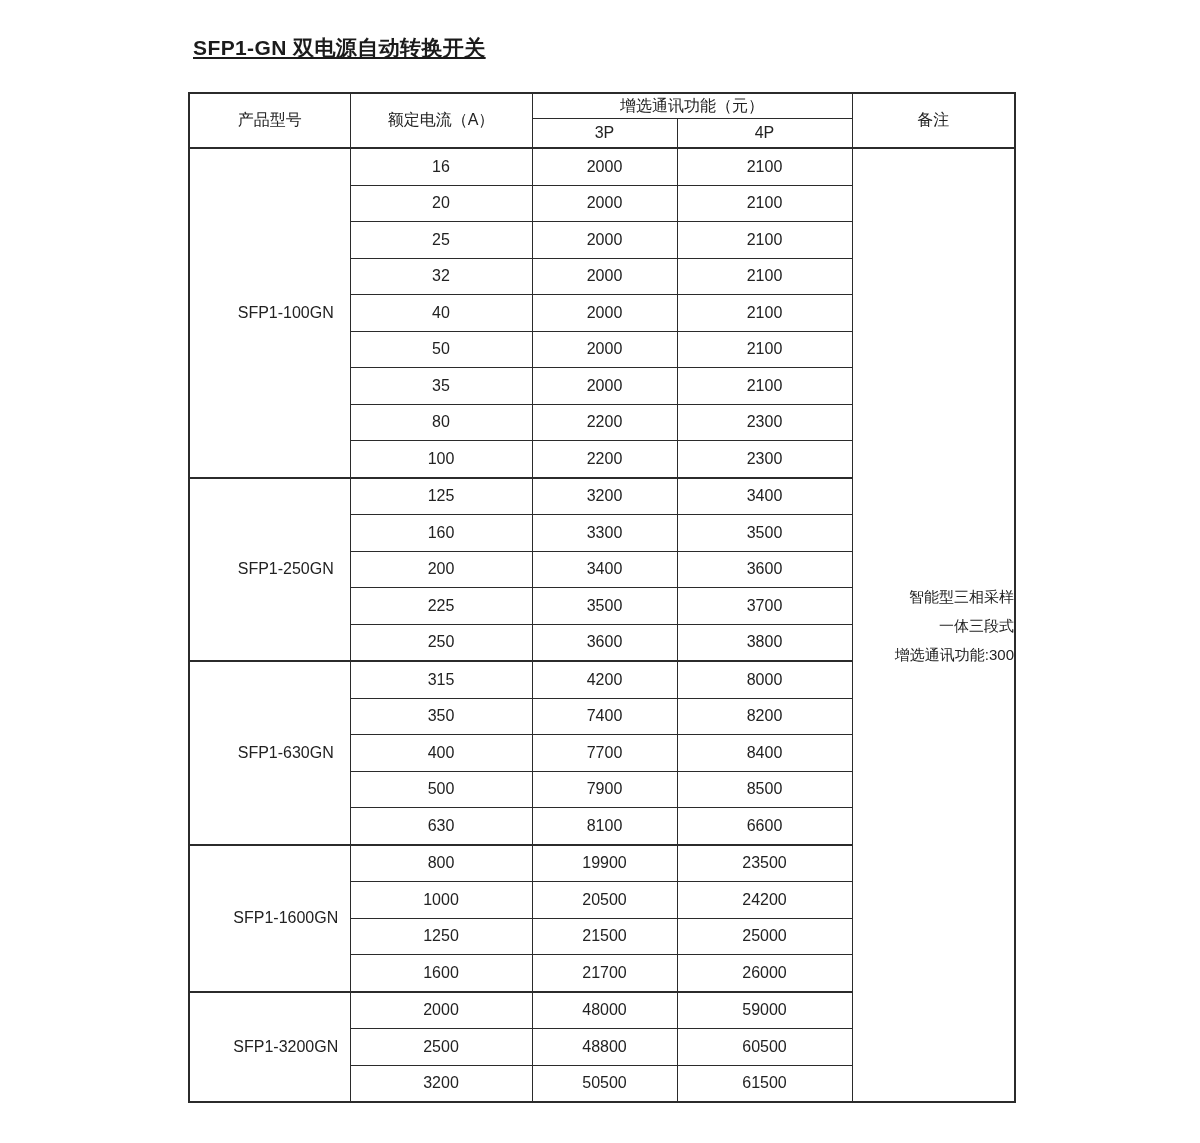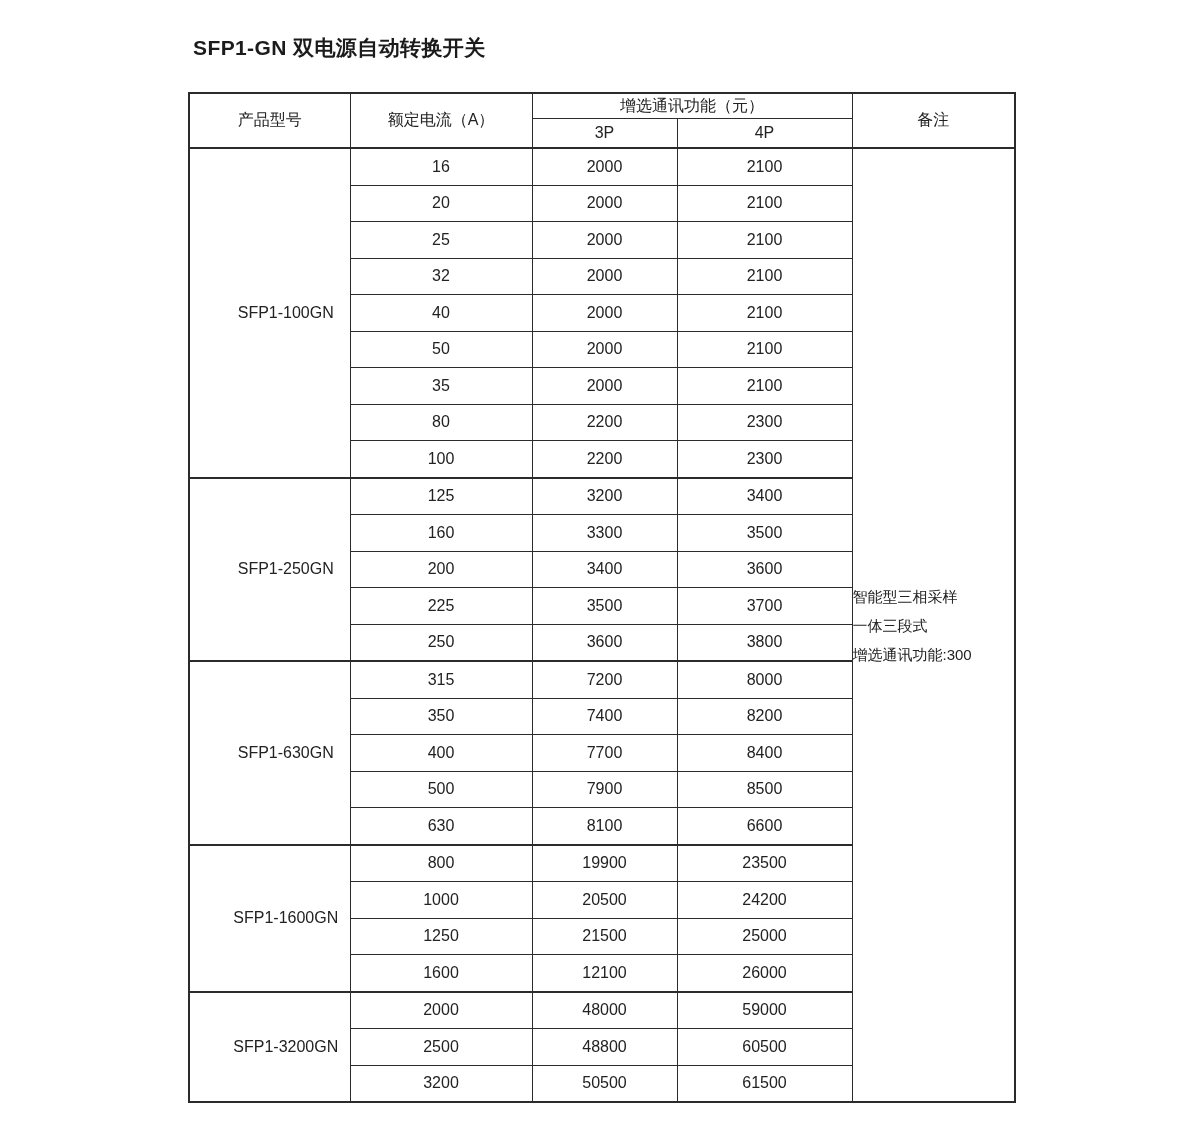--- a/index.html
+++ b/index.html
@@ -14,20 +14,21 @@
   .doc-title {
     position: absolute;
     left: 193px;
     top: 34px;
     margin: 0;
     font-size: 21px;
     font-weight: 700;
     letter-spacing: 0.4px;
     color: #1b1b1b;
     white-space: nowrap;
+    text-decoration: underline;
   }
   table.price-table {
     position: absolute;
     left: 188px;
     top: 92px;
     width: 826px;
     border-collapse: collapse;
     table-layout: fixed;
     border: 2.2px solid #2b2b2b;
   }
@@ -47,21 +48,21 @@
   tr.hrow2 th { height: 28px; }
   .price-table tbody td { height: 35.5px; }
   tr.group-start td { border-top: 2.2px solid #2b2b2b; }
   td.model-cell { font-size: 16px; padding-left: 32px; }
   td.remark-cell {
     font-size: 15px;
     line-height: 29px;
     white-space: normal;
     vertical-align: middle;
   }
-  td.remark-cell .remark-line { text-align: left; }
+  td.remark-cell .remark-line { text-align: right; }
 </style>
 </head>
 <body>
 
 <div class="page">
 
   <h1 class="doc-title">SFP1-GN 双电源自动转换开关</h1>
 
   <table class="price-table">
     <colgroup>
@@ -160,21 +161,21 @@
       </tr>
       <tr>
         <td>250</td>
         <td>3600</td>
         <td>3800</td>
       </tr>
 
       <tr class="group-start">
         <td rowspan="5" class="model-cell">SFP1-630GN</td>
         <td>315</td>
-        <td>7200</td>
+        <td>4200</td>
         <td>8000</td>
       </tr>
       <tr>
         <td>350</td>
         <td>7400</td>
         <td>8200</td>
       </tr>
       <tr>
         <td>400</td>
         <td>7700</td>
@@ -202,21 +203,21 @@
         <td>20500</td>
         <td>24200</td>
       </tr>
       <tr>
         <td>1250</td>
         <td>21500</td>
         <td>25000</td>
       </tr>
       <tr>
         <td>1600</td>
-        <td>12100</td>
+        <td>21700</td>
         <td>26000</td>
       </tr>
 
       <tr class="group-start">
         <td rowspan="3" class="model-cell">SFP1-3200GN</td>
         <td>2000</td>
         <td>48000</td>
         <td>59000</td>
       </tr>
       <tr>

